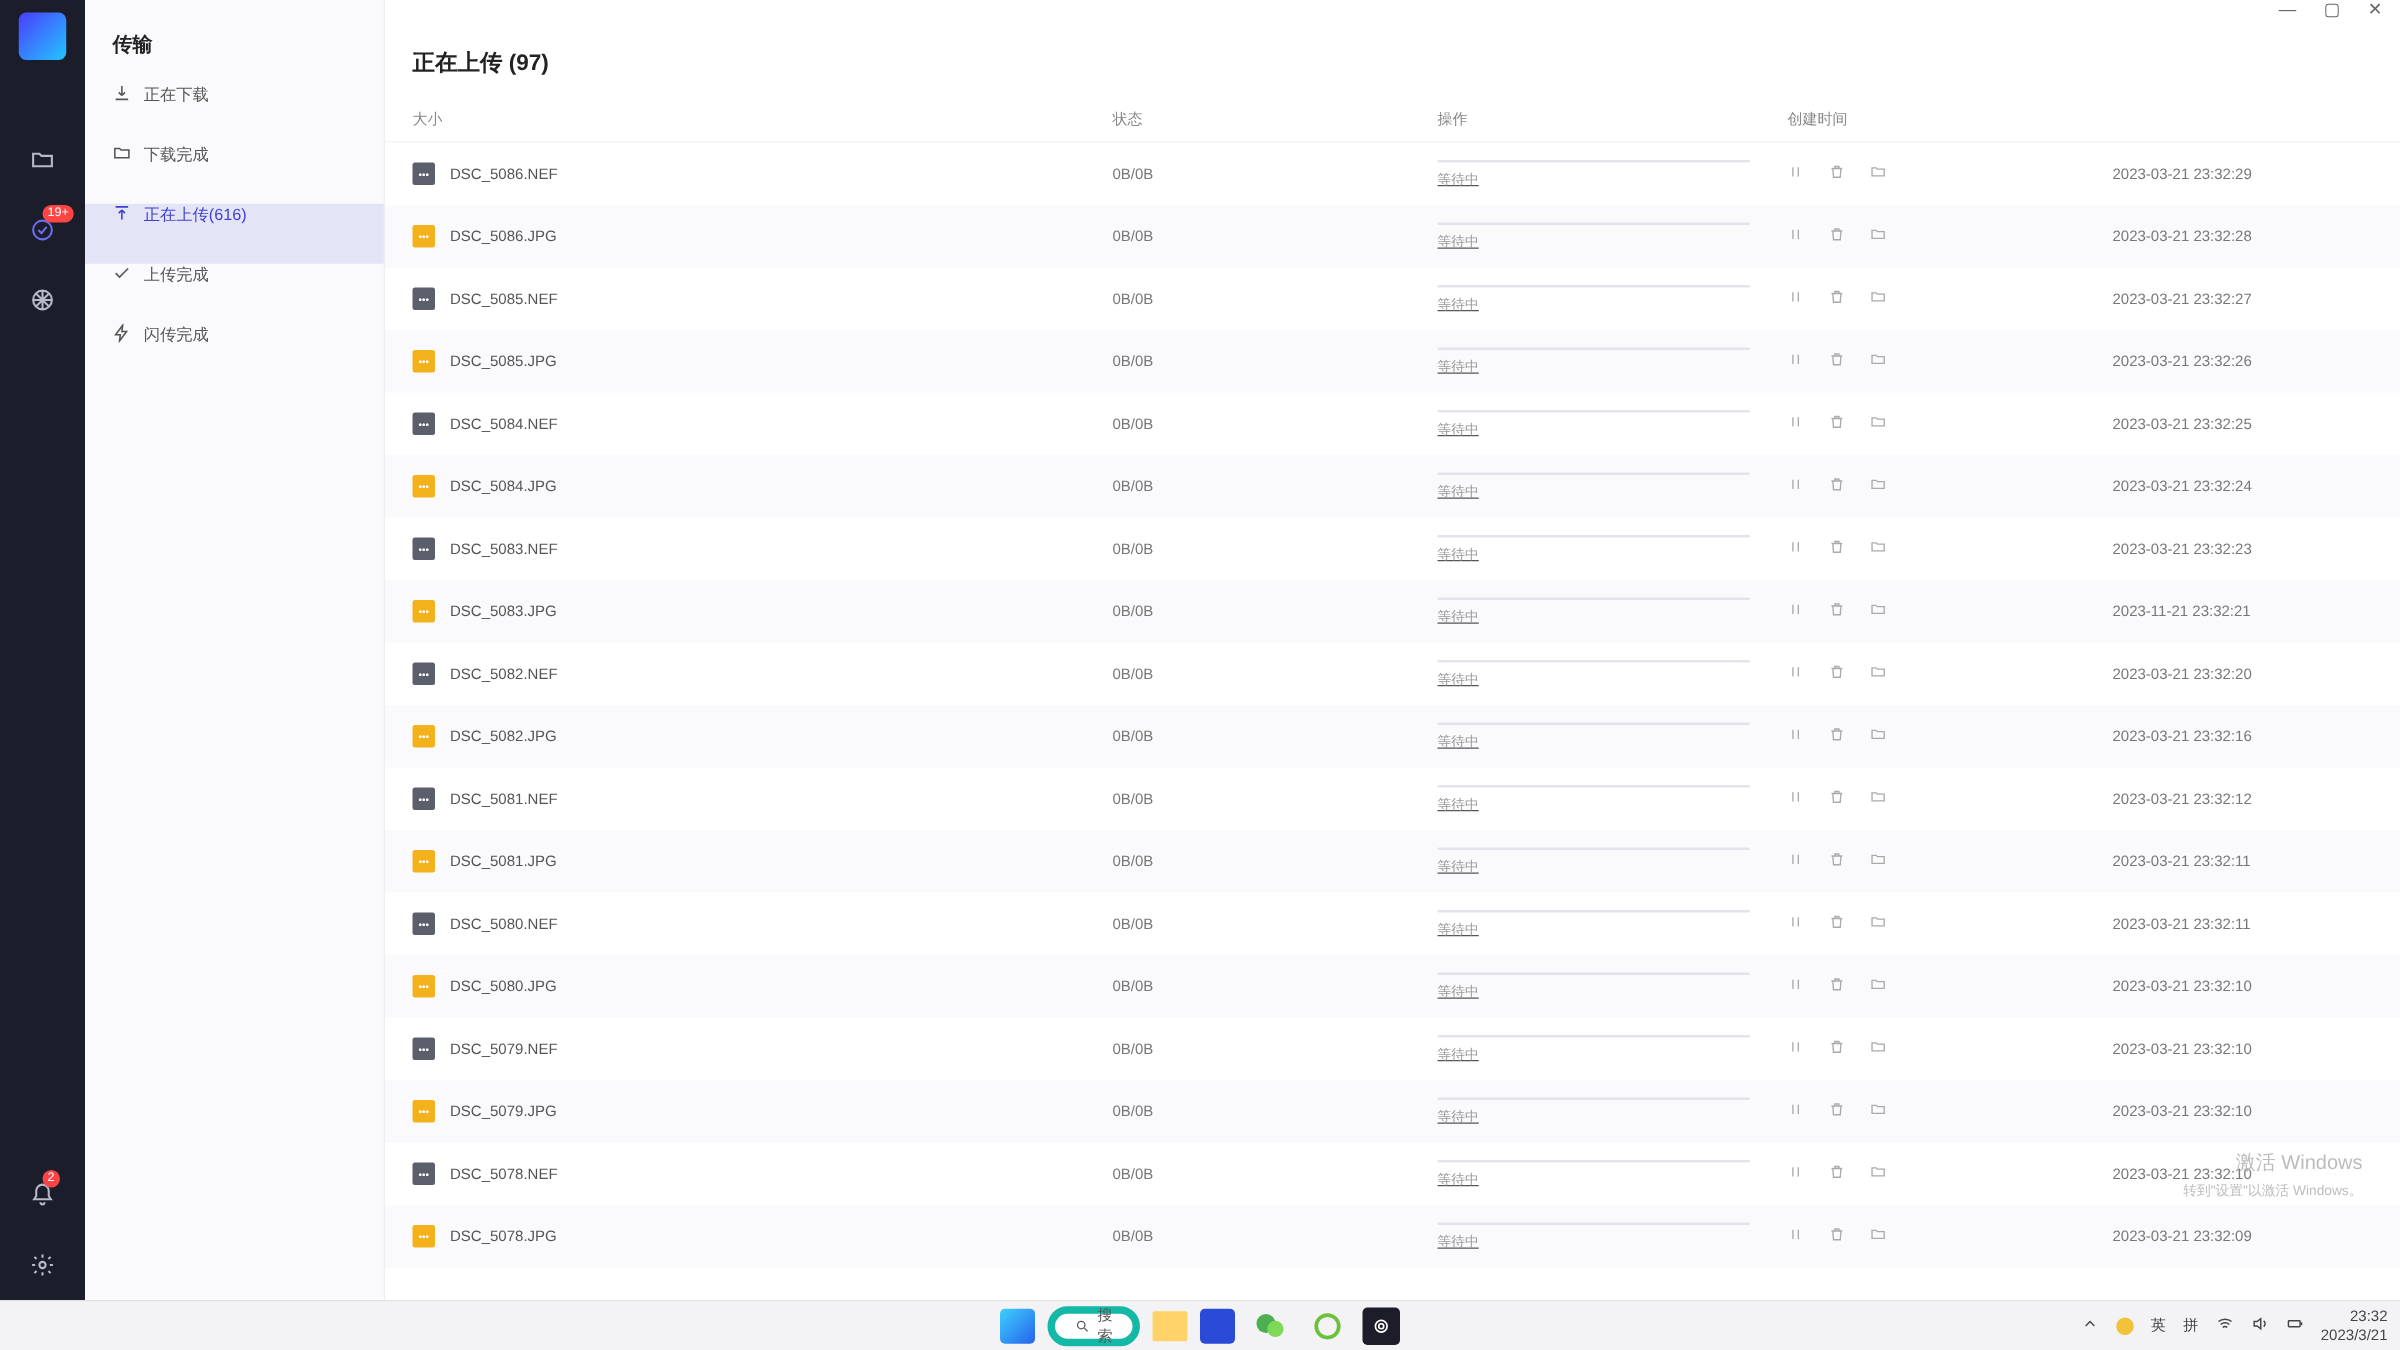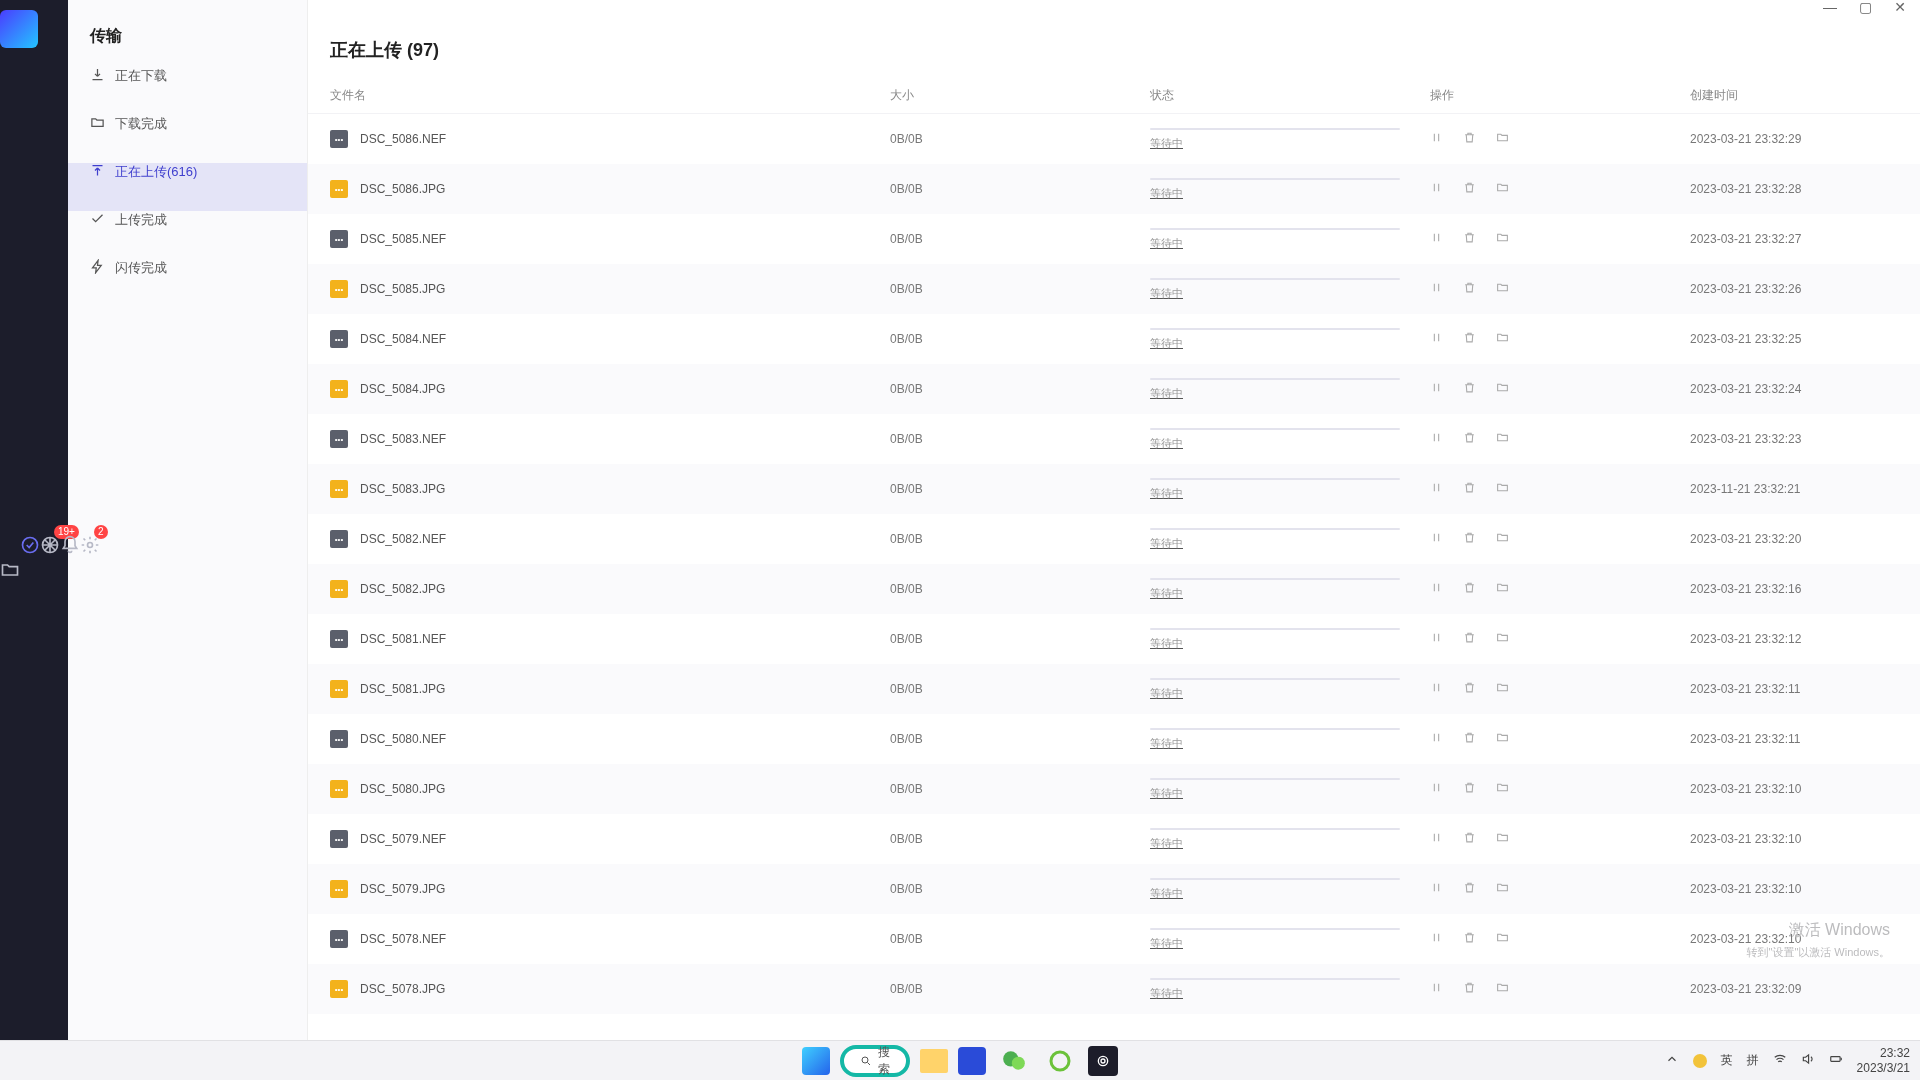--- a/index.html
+++ b/index.html
@@ -1,19 +1,19 @@
 <!DOCTYPE html>
 <html><head>
 <meta charset="utf-8">
 <style>
   *{box-sizing:border-box;margin:0;padding:0;font-family:"Microsoft YaHei",Arial,sans-serif;}
   html,body{width:1920px;height:1080px;overflow:hidden;background:#fff;}
   .root{display:flex;width:1920px;height:1040px;position:relative;}
   
-  .rail{width:68px;background:#1c1d2b;display:flex;flex-direction:row;align-items:center;padding-top:50px;position:relative;}
+  .rail{width:68px;background:#1c1d2b;display:flex;flex-direction:column;align-items:center;padding-top:50px;position:relative;}
   .rail .logo{position:absolute;top:10px;width:38px;height:38px;border-radius:6px;background:linear-gradient(135deg,#4a3dff,#23c5ff);}
   .rail-icon{width:100%;height:56px;display:flex;align-items:center;justify-content:center;color:#b7b9c6;position:relative;cursor:pointer;}
   .rail-icon svg{width:20px;height:20px;}
   .badge{position:absolute;top:8px;left:34px;background:#f44;color:#fff;font-size:10px;line-height:1;padding:2px 4px;border-radius:8px;}
   .rail-spacer{flex:1;}
   
   .sidebar{width:240px;background:#fafafc;border-right:1px solid #eee;padding-top:26px;}
   .sidebar-title{font-size:16px;font-weight:600;color:#222;padding-left:22px;margin-bottom:20px;}
   .side-item{display:flex;align-items:flex-start;height:48px;padding-left:22px;font-size:13px;color:#555;cursor:pointer;gap:10px;}
   .side-item.active{background:#e4e4f7;color:#3f3fce;}
@@ -49,21 +49,21 @@
   .time{color:#777;}
   .tbl-body{display:flex;flex-direction:column;}
   
   .watermark{position:absolute;right:30px;bottom:80px;color:#bcbcbe;font-size:16px;text-align:right;pointer-events:none;}
   .watermark .small{font-size:11px;margin-top:4px;}
   
   .taskbar{position:fixed;bottom:0;left:0;width:1920px;height:40px;background:#f3f3f6;border-top:1px solid #e1e1e4;display:flex;align-items:center;}
   .task-center{position:absolute;left:50%;transform:translateX(-50%);display:flex;align-items:center;gap:10px;}
   .task-ico{width:36px;height:30px;border-radius:4px;display:flex;align-items:center;justify-content:center;}
   .task-ico.win{background:linear-gradient(135deg,#3fd0ff,#2563eb);width:28px;height:28px;border-radius:4px;}
-  .search-pill{display:flex;align-items:center;gap:6px;background:#fff;border-radius:20px;height:32px;padding:0 16px;border:4px solid #14b8a6;font-size:12px;color:#555;}
+  .search-pill{display:flex;align-items:center;gap:6px;background:#fff;border-radius:20px;height:32px;padding:0 16px;border:6px solid #14b8a6;font-size:12px;color:#555;}
   .tray{position:absolute;right:10px;display:flex;align-items:center;gap:14px;font-size:12px;color:#444;}
   .tray .clock{display:flex;flex-direction:column;align-items:flex-end;line-height:1.2;}
   .tray svg{width:14px;height:14px;}
 </style>
 </head>
 <body>
 
 <div class="root">
 
   <div class="rail">
@@ -141,21 +141,20 @@
     <div class="win-ctrl">
       <span>—</span>
       <span>▢</span>
       <span>✕</span>
     </div>
     <div class="page-title">正在上传 (97)</div>
 
 
     <div class="tbl">
       <div class="tbl-head">
-        <div>文件名</div>
         <div>大小</div>
         <div>状态</div>
         <div>操作</div>
         <div>创建时间</div>
       </div>
       <div class="tbl-body" id="tbl-body">
           <div class="row">
             <div class="fname">
               <div class="fico nef">•••</div>
               <span>DSC_5086.NEF</span>

